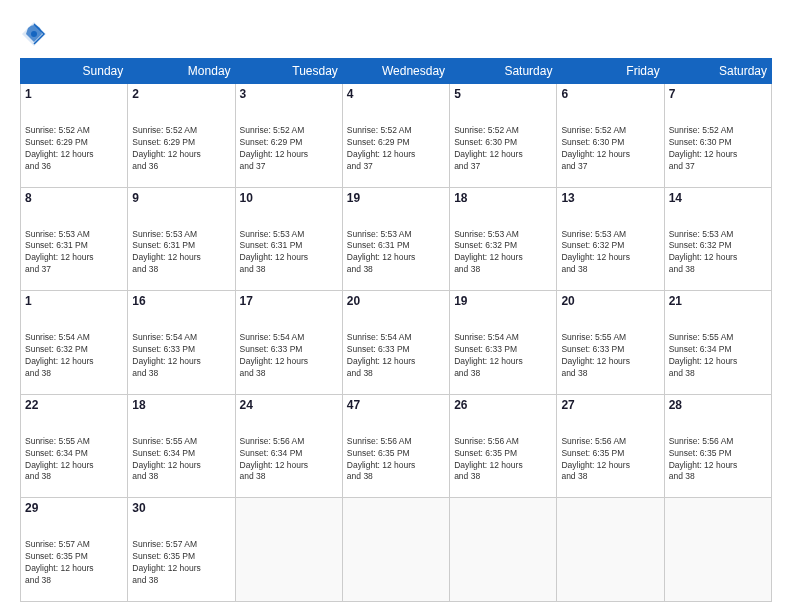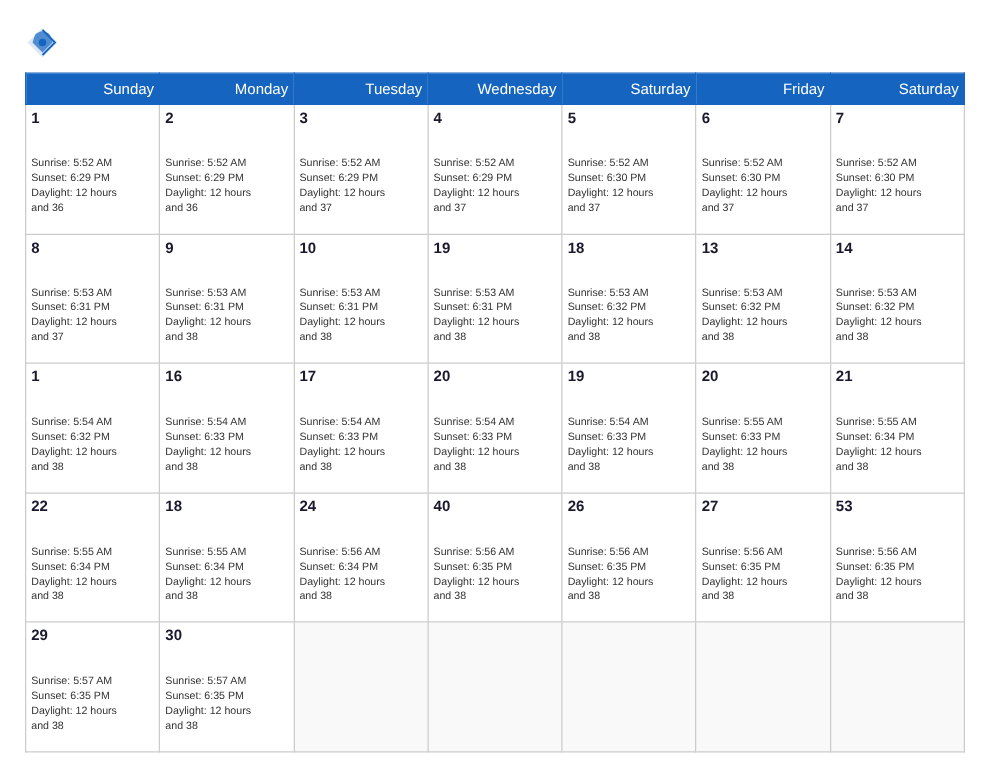--- a/index.html
+++ b/index.html
@@ -226,33 +226,33 @@
       </td>
           <td>
         <div class="day-num">18</div>
         <div class="day-detail">Sunrise: 5:55 AM<br>Sunset: 6:34 PM<br>Daylight: 12 hours<br>and 38</div>
       </td>
           <td>
         <div class="day-num">24</div>
         <div class="day-detail">Sunrise: 5:56 AM<br>Sunset: 6:34 PM<br>Daylight: 12 hours<br>and 38</div>
       </td>
           <td>
-        <div class="day-num">40</div>
+        <div class="day-num">47</div>
         <div class="day-detail">Sunrise: 5:56 AM<br>Sunset: 6:35 PM<br>Daylight: 12 hours<br>and 38</div>
       </td>
           <td>
         <div class="day-num">26</div>
         <div class="day-detail">Sunrise: 5:56 AM<br>Sunset: 6:35 PM<br>Daylight: 12 hours<br>and 38</div>
       </td>
           <td>
         <div class="day-num">27</div>
         <div class="day-detail">Sunrise: 5:56 AM<br>Sunset: 6:35 PM<br>Daylight: 12 hours<br>and 38</div>
       </td>
           <td>
-        <div class="day-num">53</div>
+        <div class="day-num">28</div>
         <div class="day-detail">Sunrise: 5:56 AM<br>Sunset: 6:35 PM<br>Daylight: 12 hours<br>and 38</div>
       </td>
         </tr>
         <tr>
           <td>
         <div class="day-num">29</div>
         <div class="day-detail">Sunrise: 5:57 AM<br>Sunset: 6:35 PM<br>Daylight: 12 hours<br>and 38</div>
       </td>
           <td>
         <div class="day-num">30</div>

